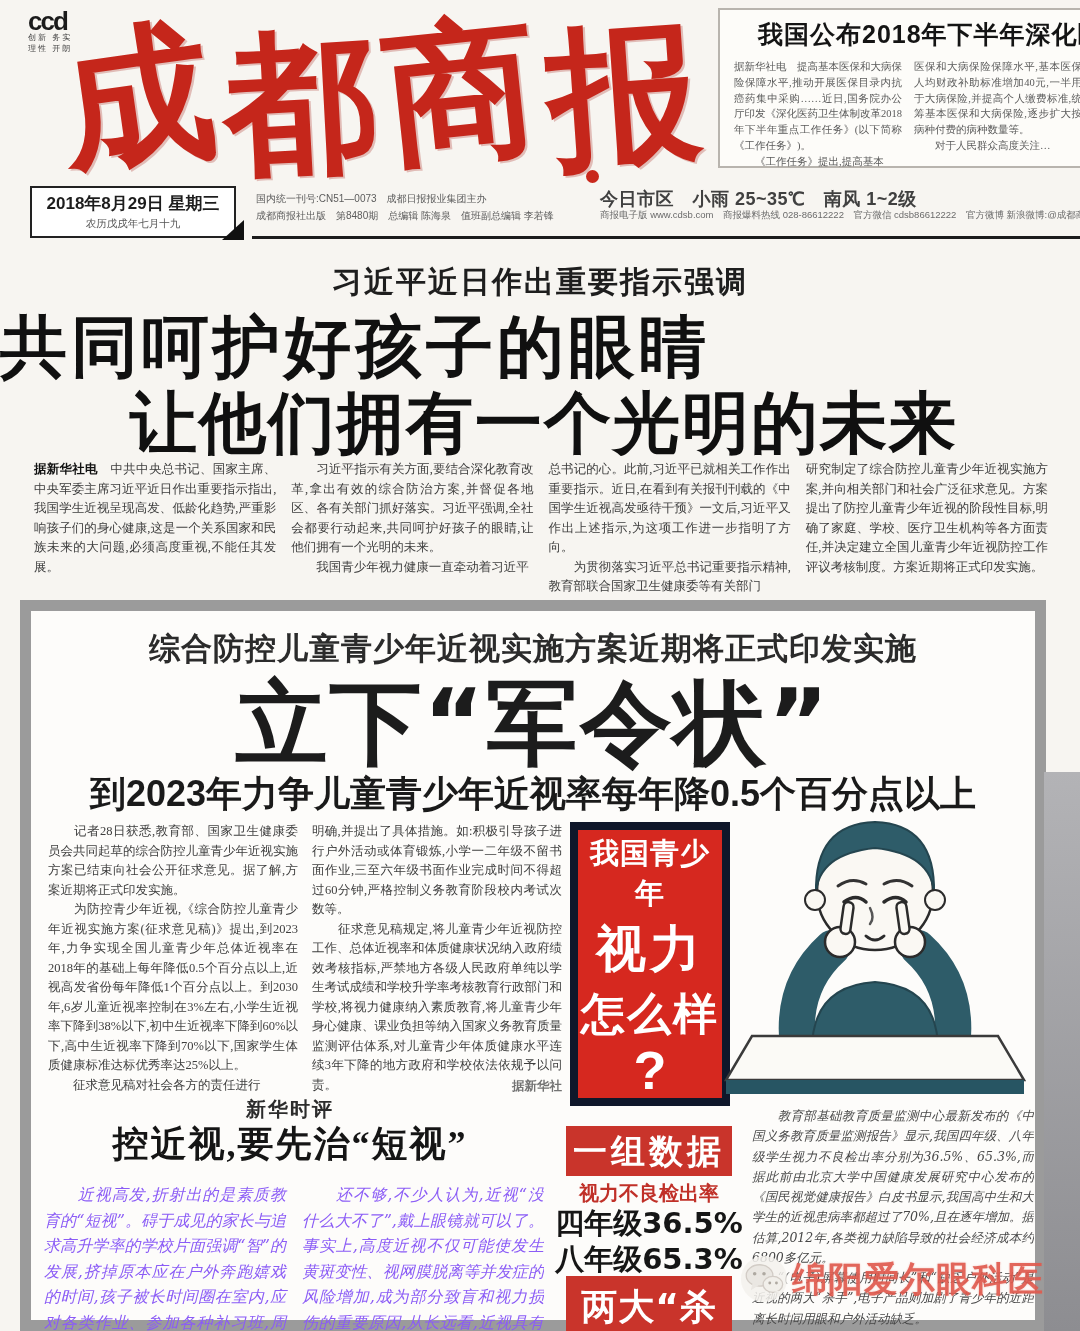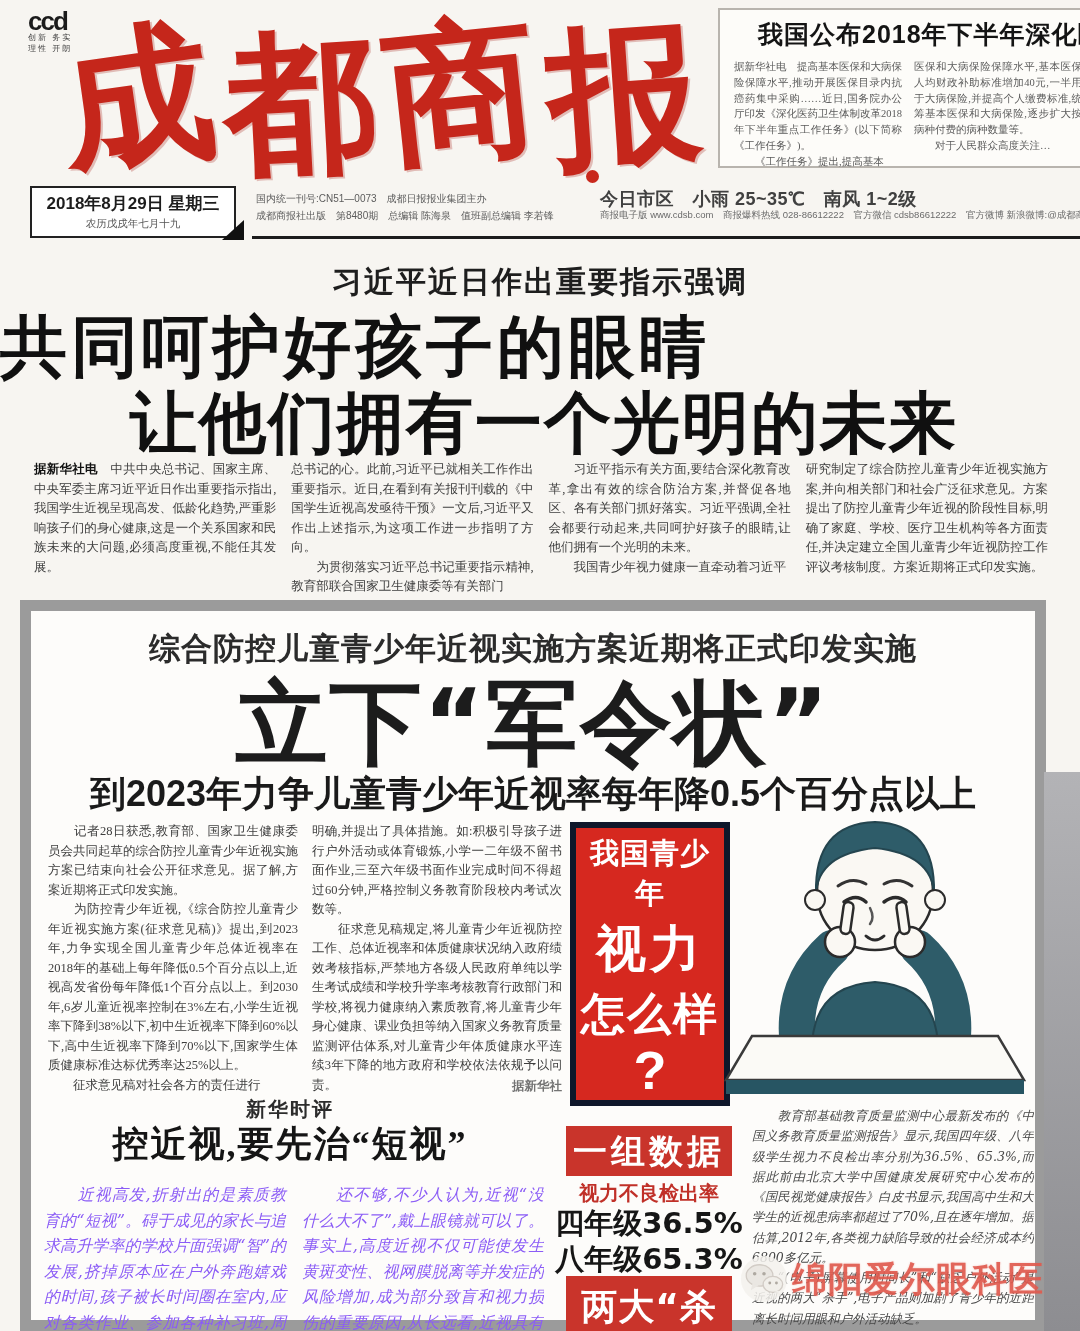--- a/index.html
+++ b/index.html
@@ -51,21 +51,21 @@
   
   #story-box{left:20px;top:600px;width:1026px;height:731px;border:11px solid #9b9b9b;background:#fdfcfa;box-sizing:border-box;overflow:hidden;}
   #box-kicker{left:0;top:628px;width:1066px;text-align:center;font-size:31px;font-weight:700;color:#2b2b2b;letter-spacing:1px;}
   #box-h1{left:0;top:662px;width:1066px;text-align:center;font-size:92px;font-weight:900;color:#1c1c1c;letter-spacing:2px;font-family:"DejaVu Sans",sans-serif;}
   #box-sub{left:0;top:770px;width:1066px;text-align:center;font-size:36px;font-weight:800;color:#1a1a1a;}
   #box-col1{left:48px;top:822px;width:250px;height:278px;font-size:12.5px;line-height:1.56;color:#3e3e3e;overflow:hidden;}
   #box-col2{left:312px;top:822px;width:250px;height:278px;font-size:12.5px;line-height:1.56;color:#3e3e3e;overflow:hidden;}
   #box-byline{left:312px;top:1078px;width:250px;text-align:right;font-weight:bold;font-size:12.5px;color:#737373;}
 
   
-  #vision-box{left:570px;top:822px;width:160px;height:284px;background:#d6281f;border:6px solid #0f172a;box-sizing:border-box;color:#fff;text-align:center;display:flex;flex-direction:column;justify-content:center;gap:2px;}
+  #vision-box{left:570px;top:822px;width:160px;height:284px;background:#d6281f;border:8px solid #0f172a;box-sizing:border-box;color:#fff;text-align:center;display:flex;flex-direction:column;justify-content:center;gap:2px;}
   #vision-box .l1{font-size:29px;font-weight:900;letter-spacing:1px;}
   #vision-box .l2{font-size:50px;font-weight:900;letter-spacing:4px;}
   #vision-box .l3{font-size:44px;font-weight:900;letter-spacing:2px;}
   #vision-box .q{font-size:54px;font-weight:900;line-height:.9;}
 
   
   .red-banner{background:#c9342b;color:#fff;text-align:center;font-weight:900;letter-spacing:4px;font-family:"DejaVu Sans",sans-serif;}
   #stats-banner{left:566px;top:1126px;width:166px;height:50px;font-size:34px;line-height:50px;}
   #stats-label{left:556px;top:1180px;width:186px;text-align:center;font-size:20px;font-weight:800;color:#c03028;}
   #stat1{left:550px;top:1204px;width:198px;text-align:center;font-size:29px;font-weight:900;color:#161616;font-family:"DejaVu Sans",sans-serif;}
@@ -131,24 +131,24 @@
   </div>
   <div id="weather" class="abs">今日市区　小雨 25~35℃　南风 1~2级</div>
   <div id="contact" class="abs">商报电子版 www.cdsb.com　商报爆料热线 028-86612222　官方微信 cdsb86612222　官方微博 新浪微博:@成都商报</div>
   <div id="date-rule" class="abs"></div>
 
   <div id="lead-kicker" class="abs">习近平近日作出重要指示强调</div>
   <div id="lead-h1" class="abs">共同呵护好孩子的眼睛</div>
   <div id="lead-h2" class="abs">让他们拥有一个光明的未来</div>
   <div id="lead-cols" class="abs">
     <div class="col jt serifbody"><span class="byline-lead">据新华社电</span><span class="prl">　中共中央总书记、国家主席、中央军委主席习近平近日作出重要指示指出,我国学生近视呈现高发、低龄化趋势,严重影响孩子们的身心健康,这是一个关系国家和民族未来的大问题,必须高度重视,不能任其发展。</span></div>
+    <div class="col jt prl serifbody">　　习近平指示有关方面,要结合深化教育改革,拿出有效的综合防治方案,并督促各地区、各有关部门抓好落实。习近平强调,全社会都要行动起来,共同呵护好孩子的眼睛,让他们拥有一个光明的未来。
+　　我国青少年视力健康一直牵动着习近平</div>
     <div class="col jt prl serifbody">总书记的心。此前,习近平已就相关工作作出重要指示。近日,在看到有关报刊刊载的《中国学生近视高发亟待干预》一文后,习近平又作出上述指示,为这项工作进一步指明了方向。
 　　为贯彻落实习近平总书记重要指示精神,教育部联合国家卫生健康委等有关部门</div>
-    <div class="col jt prl serifbody">　　习近平指示有关方面,要结合深化教育改革,拿出有效的综合防治方案,并督促各地区、各有关部门抓好落实。习近平强调,全社会都要行动起来,共同呵护好孩子的眼睛,让他们拥有一个光明的未来。
-　　我国青少年视力健康一直牵动着习近平</div>
     <div class="col jt prl serifbody">研究制定了综合防控儿童青少年近视实施方案,并向相关部门和社会广泛征求意见。方案提出了防控儿童青少年近视的阶段性目标,明确了家庭、学校、医疗卫生机构等各方面责任,并决定建立全国儿童青少年近视防控工作评议考核制度。方案近期将正式印发实施。</div>
   </div>
 
   <div id="story-box" class="abs"></div>
   <div id="box-kicker" class="abs">综合防控儿童青少年近视实施方案近期将正式印发实施</div>
   <div id="box-h1" class="abs">立下“军令状”</div>
   <div id="box-sub" class="abs">到2023年力争儿童青少年近视率每年降0.5个百分点以上</div>
   <div id="box-col1" class="abs jt prl serifbody">　　记者28日获悉,教育部、国家卫生健康委员会共同起草的综合防控儿童青少年近视实施方案已结束向社会公开征求意见。据了解,方案近期将正式印发实施。
 　　为防控青少年近视,《综合防控儿童青少年近视实施方案(征求意见稿)》提出,到2023年,力争实现全国儿童青少年总体近视率在2018年的基础上每年降低0.5个百分点以上,近视高发省份每年降低1个百分点以上。到2030年,6岁儿童近视率控制在3%左右,小学生近视率下降到38%以下,初中生近视率下降到60%以下,高中生近视率下降到70%以下,国家学生体质健康标准达标优秀率达25%以上。
 　　征求意见稿对社会各方的责任进行</div>

